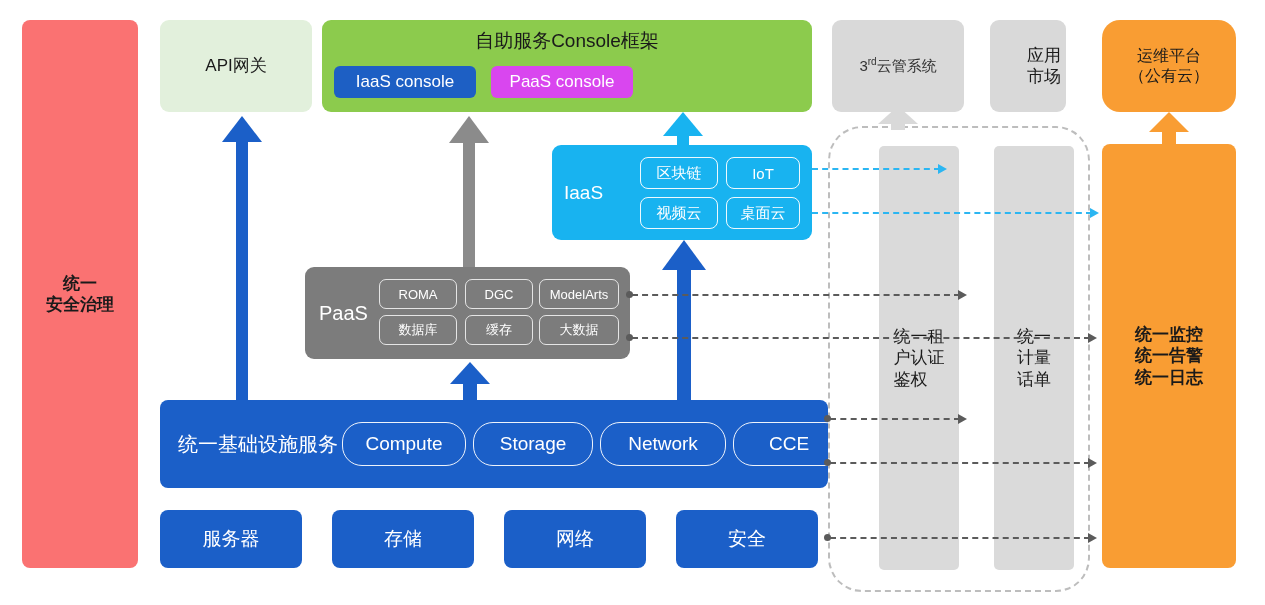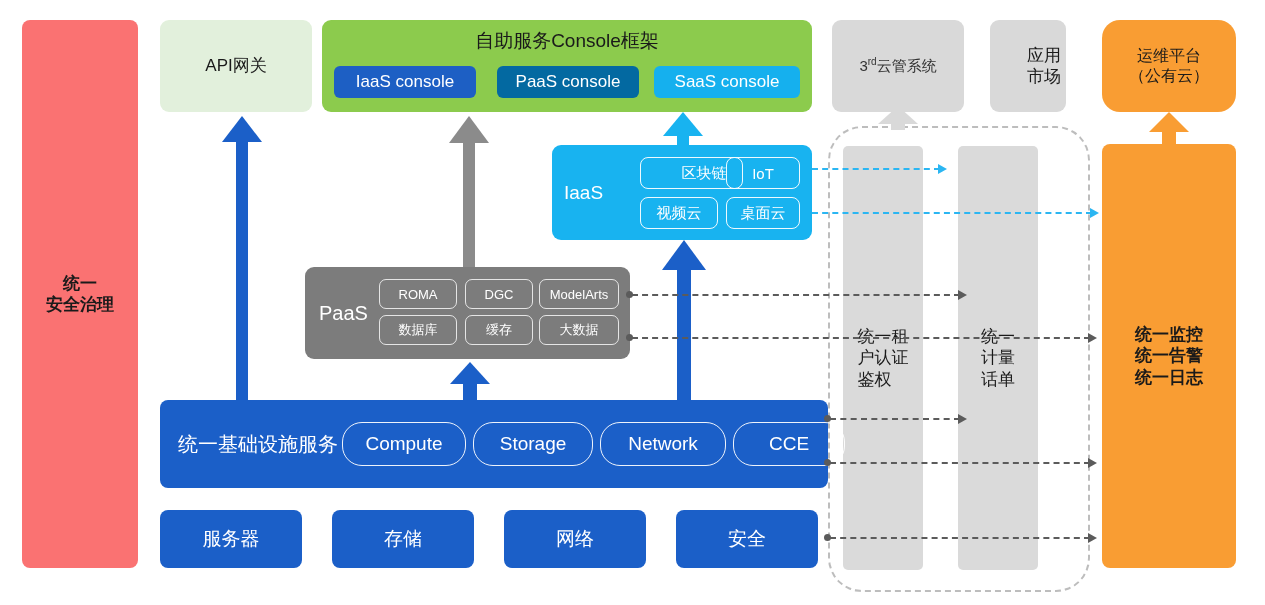--- a/index.html
+++ b/index.html
@@ -13,37 +13,37 @@
 
   
   .apigw{left:160px;top:20px;width:152px;height:92px;background:#e2f0dc;border-radius:9px;color:#1a1a1a;font-size:17px;}
 
   
   .console{left:322px;top:20px;width:490px;height:92px;background:#8ccb4d;border-radius:9px;display:block;}
   .console-title{position:absolute;top:8px;left:0;width:100%;text-align:center;color:#1a1a1a;font-size:19px;}
   .cbadge{position:absolute;top:46px;height:32px;border-radius:6px;display:flex;align-items:center;justify-content:center;
           color:#fff;font-size:17px;}
   .cb0{left:12px;width:142px;background:#1d5fc4;}
-  .cb1{left:175px;width:142px;background:#0369a1;}
+  .cb1{left:169px;width:142px;background:#d946ef;}
   .cb2{left:332px;width:146px;background:#15b0ee;}
 
   
   .grey3rd{left:832px;top:20px;width:132px;height:92px;background:#d9d9d9;border-radius:9px;color:#333;font-size:15px;}
   .greymkt{left:990px;top:20px;width:76px;height:92px;background:#d9d9d9;border-radius:9px;color:#1a1a1a;font-size:17px;padding-left:32px;}
 
   
   .opsTop{left:1102px;top:20px;width:134px;height:92px;background:#f99d33;border-radius:18px;color:#1a1a1a;font-size:16px;}
   .opsCol{left:1102px;top:144px;width:134px;height:424px;background:#f99d33;border-radius:8px;color:#1a1a1a;font-size:17px;font-weight:600;}
 
   
   .saas{left:552px;top:145px;width:260px;height:95px;background:#18b3f0;border-radius:9px;display:block;}
   .saas-name{position:absolute;left:12px;top:50%;transform:translateY(-50%);color:#fff;font-size:19px;}
   .pill{position:absolute;border:1.6px solid rgba(255,255,255,.92);border-radius:8px;display:flex;
         align-items:center;justify-content:center;color:#fff;font-size:15px;}
-  .sp0{left:88px;top:12px;width:76px;height:30px;padding-left:25px;}
+  .sp0{left:88px;top:12px;width:76px;height:30px;}
   .sp1{left:174px;top:12px;width:72px;height:30px;}
   .sp2{left:88px;top:52px;width:76px;height:30px;}
   .sp3{left:174px;top:52px;width:72px;height:30px;}
 
   
   .paas{left:305px;top:267px;width:325px;height:92px;background:#7c7c7c;border-radius:9px;display:block;}
   .paas-name{position:absolute;left:14px;top:50%;transform:translateY(-50%);color:#fff;font-size:20px;}
   .ppill{position:absolute;border:1.4px solid rgba(255,255,255,.8);border-radius:7px;display:flex;
          align-items:center;justify-content:center;color:#fff;font-size:13px;}
   .pp0{left:74px;top:12px;width:76px;height:28px;}
@@ -66,21 +66,21 @@
   
   .hw{top:510px;height:58px;background:#1b5fc8;border-radius:8px;color:#fff;font-size:19px;}
   .hw0{left:160px;width:142px;}
   .hw1{left:332px;width:142px;}
   .hw2{left:504px;width:142px;}
   .hw3{left:676px;width:142px;}
 
   
   .dashwrap{position:absolute;left:828px;top:126px;width:258px;height:462px;border:2px dashed #bdbdbd;border-radius:34px;}
   .gcol{position:absolute;background:#dadada;border-radius:5px;display:flex;align-items:center;justify-content:center;
-        color:#1a1a1a;font-size:17px;}
+        color:#1a1a1a;font-size:17px;margin-left:36px;}
   .gc0{left:843px;top:146px;width:80px;height:424px;}
   .gc1{left:958px;top:146px;width:80px;height:424px;}
 
   
   .arrow{position:absolute;}
 
   
   .dline{position:absolute;height:0;border-top:2px dashed #5b5b5b;}
   .dline-blue{position:absolute;height:0;border-top:2px dashed #2bb6f2;}
   .dot{position:absolute;width:7px;height:7px;border-radius:50%;background:#5b5b5b;}
@@ -98,21 +98,20 @@
   </div>
 
   <div class="box apigw">
     <span class="lbl">API网关</span>
   </div>
 
   <div class="box console">
     <div class="console-title">自助服务Console框架</div>
     <div class="cbadge cb0">IaaS console</div>
     <div class="cbadge cb1">PaaS console</div>
-    <div class="cbadge cb2">SaaS console</div>
   </div>
 
   <div class="box grey3rd">
     <span><span>3</span><sup style="font-size:10px">rd</sup><span>云管系统</span></span>
   </div>
 
   <div class="box greymkt">
     <span class="lbl">应用
 市场</span>
   </div>

